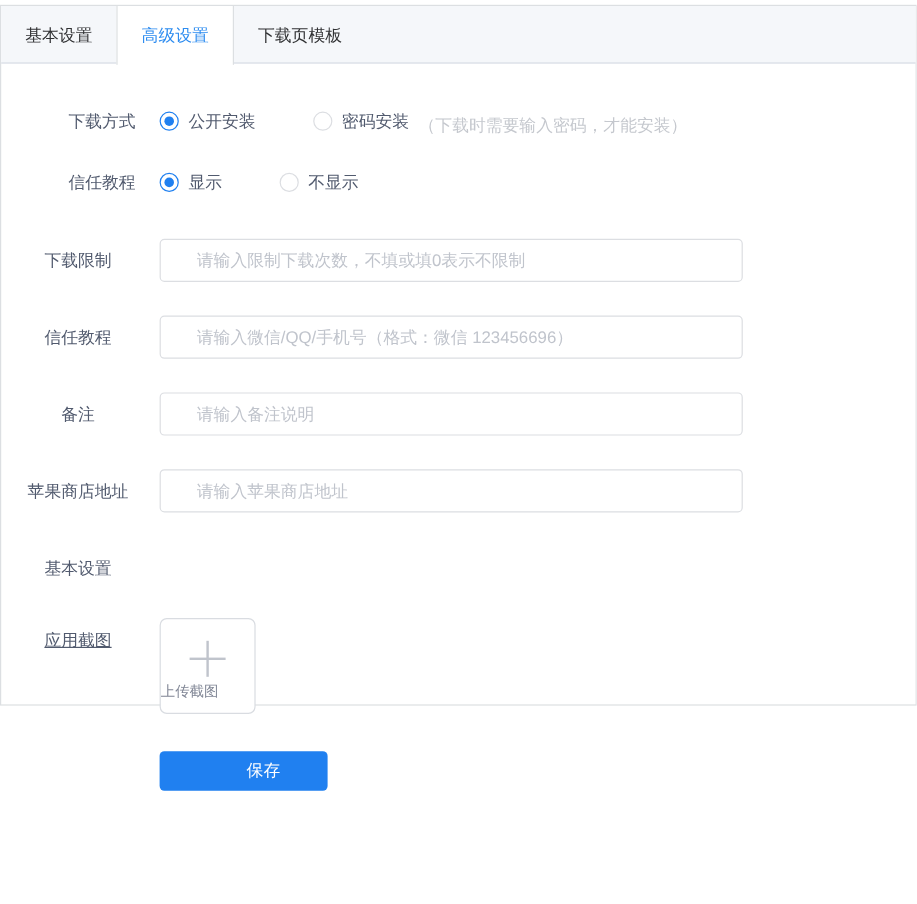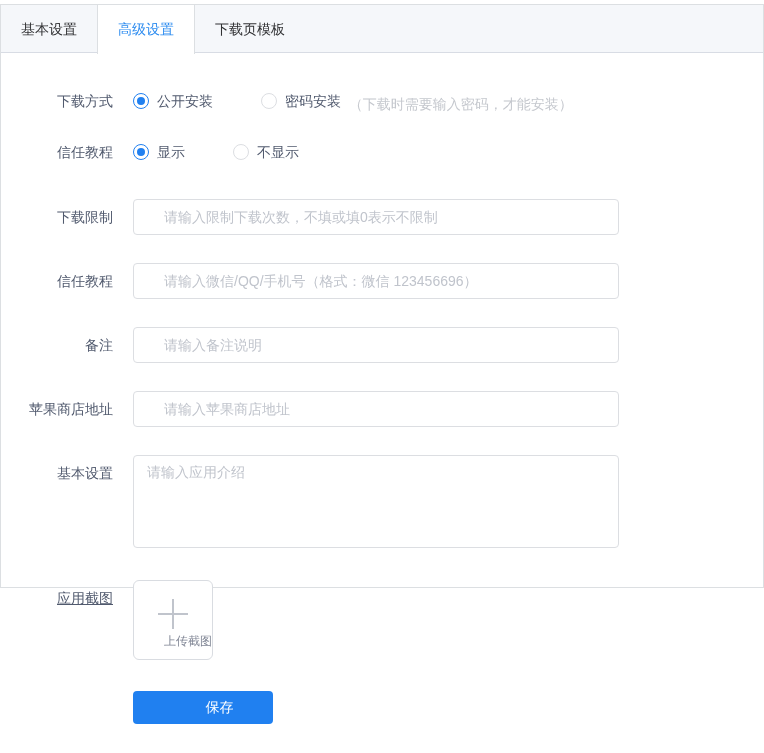--- a/index.html
+++ b/index.html
@@ -24,21 +24,21 @@
   .tab.active {
     background:#fff; color:#2d8cf0; height:49px; margin-bottom:-1px;
     border-left:1px solid #dcdfe2; border-right:1px solid #dcdfe2;
   }
   .form { padding:38px 16px 0 16px; }
   .form-row { display:flex; }
   .form-label {
     width:116px; min-width:116px; text-align:right; padding-right:20px;
     font-size:14px; color:#515a6e; line-height:20px;
   }
-  .row-control .form-label { padding-top:8px; }
+  .row-control .form-label { padding-top:8px;text-align:center; }
   .mb36 { margin-bottom:36px; }
   .mb28 { margin-bottom:28px; }
   .mb32 { margin-bottom:32px; }
   .mb31 { margin-bottom:31px;text-decoration:underline; }
   
   .radio-wrap { display:inline-flex; align-items:center; margin-right:44px; cursor:pointer; }
   .radio {
     width:16px; height:16px; border-radius:50%; background:#fff;
     border:1px solid #dcdee2; position:relative; flex:none;
   }
@@ -65,21 +65,21 @@
   .text-input::placeholder, .text-area::placeholder { color:#c0c4cc; }
   
   .upload-box {
     width:80px; height:80px; border:1px solid #d9dce1; border-radius:6px;
     background:#fff; cursor:pointer; position:relative;
   }
   .plus-icon { position:absolute; left:50%; top:33px; width:0; height:0; }
   .plus-icon .h { position:absolute; left:-15px; top:-1px; width:30px; height:2px; background:#c0c4cc; }
   .plus-icon .v { position:absolute; left:-1px; top:-15px; width:2px; height:30px; background:#c0c4cc; }
   .upload-text {
-    position:absolute; left:0; right:0; bottom:9px; text-align:right;
+    position:absolute; left:0; right:0; bottom:9px; text-align:left;
     font-size:12px; color:#808695;
   }
   
   .save-btn {
     margin-left:116px; width:140px; height:33px; border:none; border-radius:4px;
     background:#2080f0; color:#fff; font-size:14px; cursor:pointer;
     font-family:"Liberation Sans","DejaVu Sans",sans-serif;
     padding-left:39px;
   }
 </style>
@@ -139,21 +139,20 @@
       <input class="text-input" type="text" placeholder="请输入备注说明" style="">
     </div>
 
     <div class="form-row row-control mb28">
       <div class="form-label">苹果商店地址</div>
       <input class="text-input" type="text" placeholder="请输入苹果商店地址" style="">
     </div>
 
     <div class="form-row row-control mb32">
       <div class="form-label">基本设置</div>
-      <textarea class="text-area" placeholder="请输入应用介绍" style=""></textarea>
     </div>
 
     <div class="form-row row-control mb31">
       <div class="form-label">应用截图</div>
       <div class="upload-box">
         <span class="plus-icon">
             <span class="h"></span>
             <span class="v"></span>
           </span>
         <span class="upload-text">上传截图</span>

